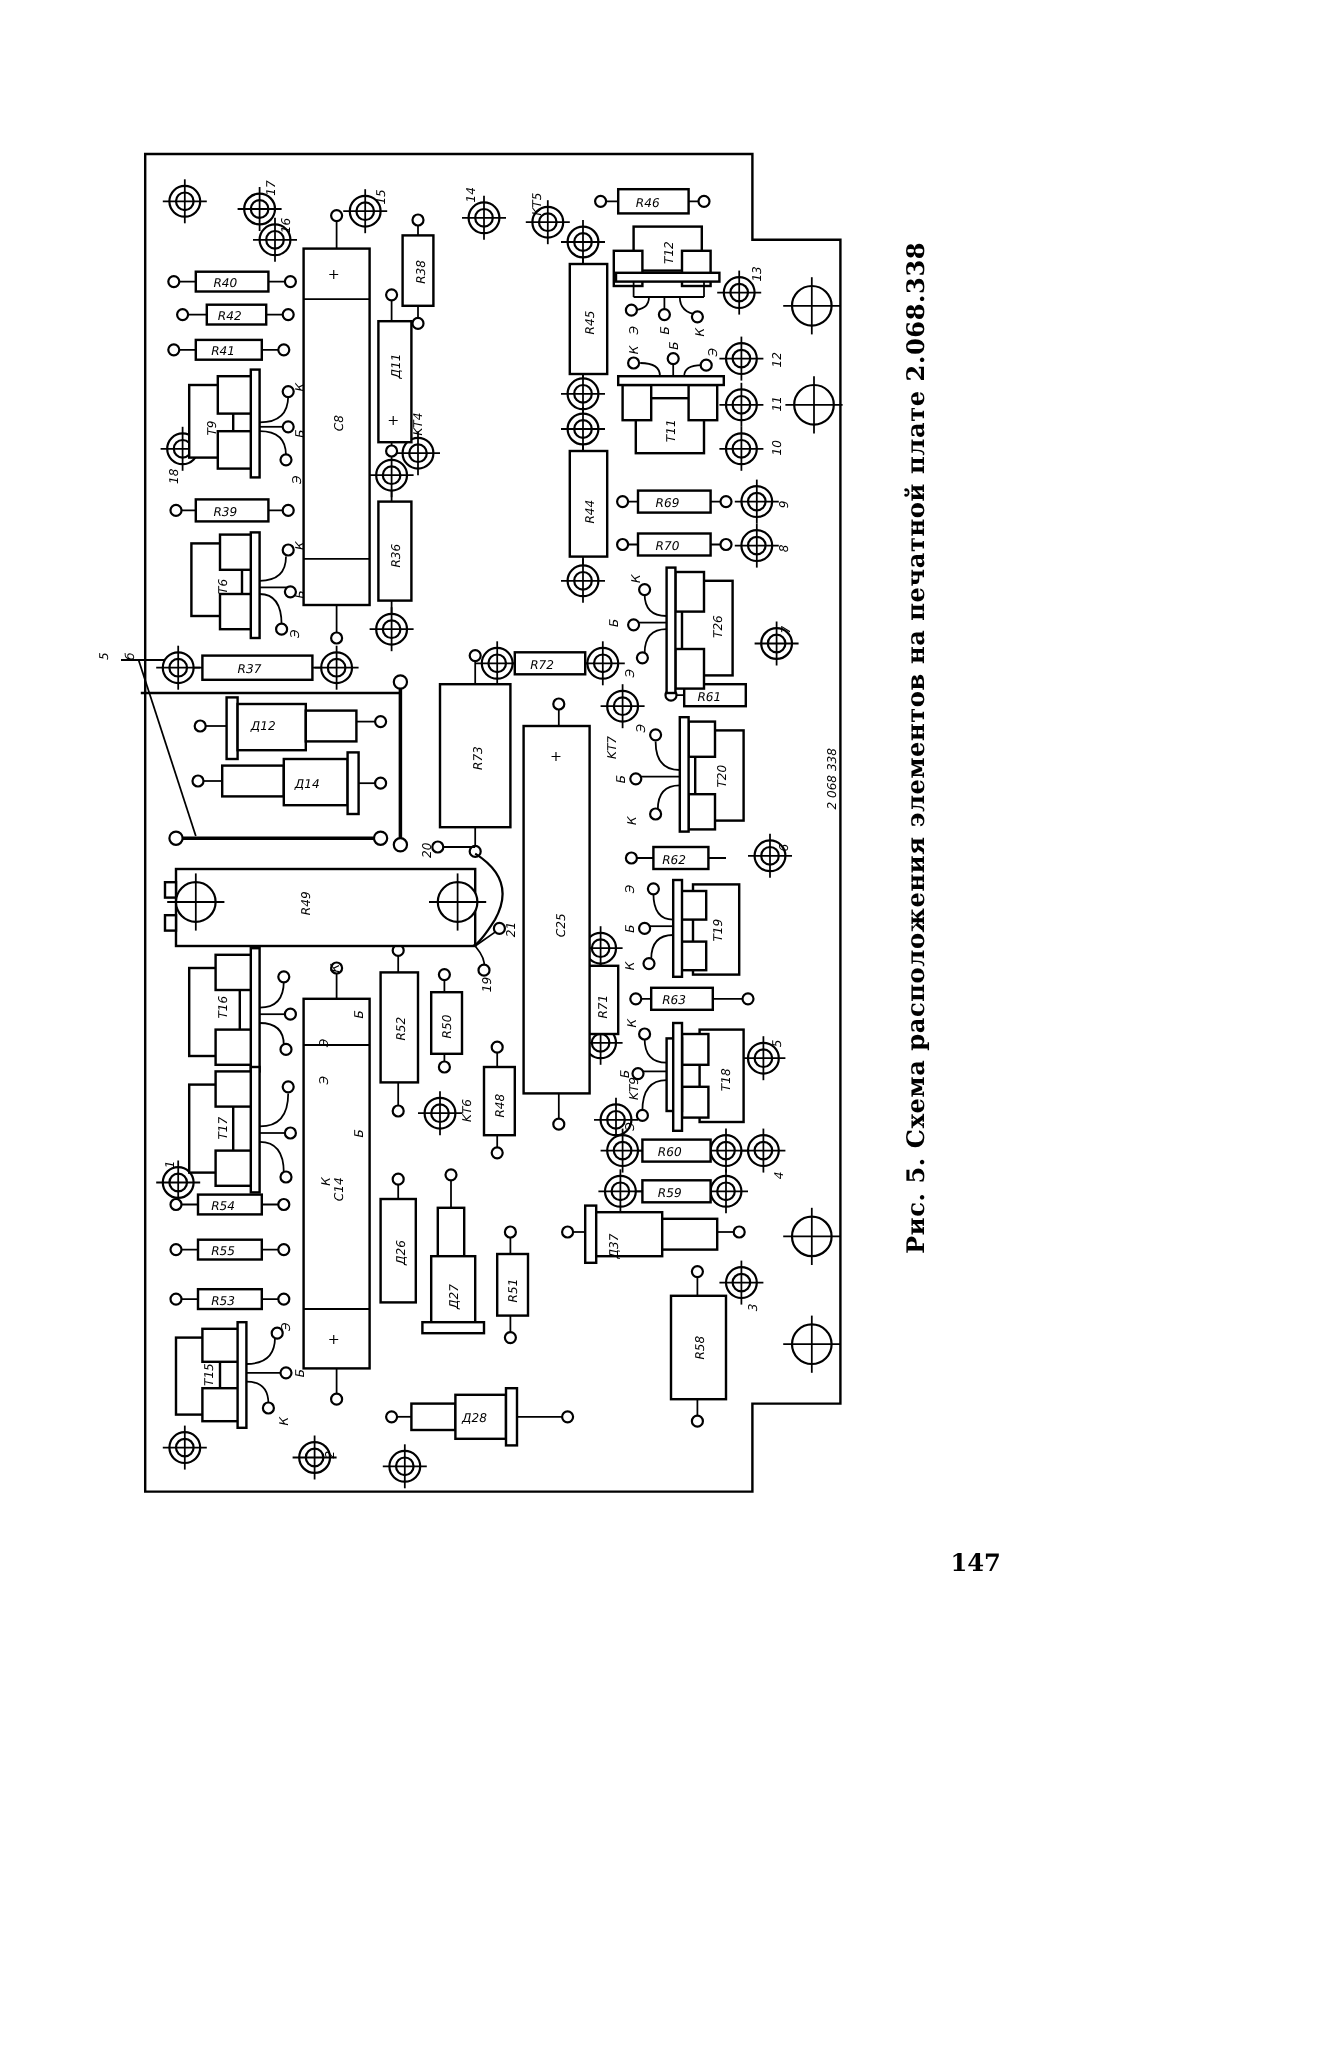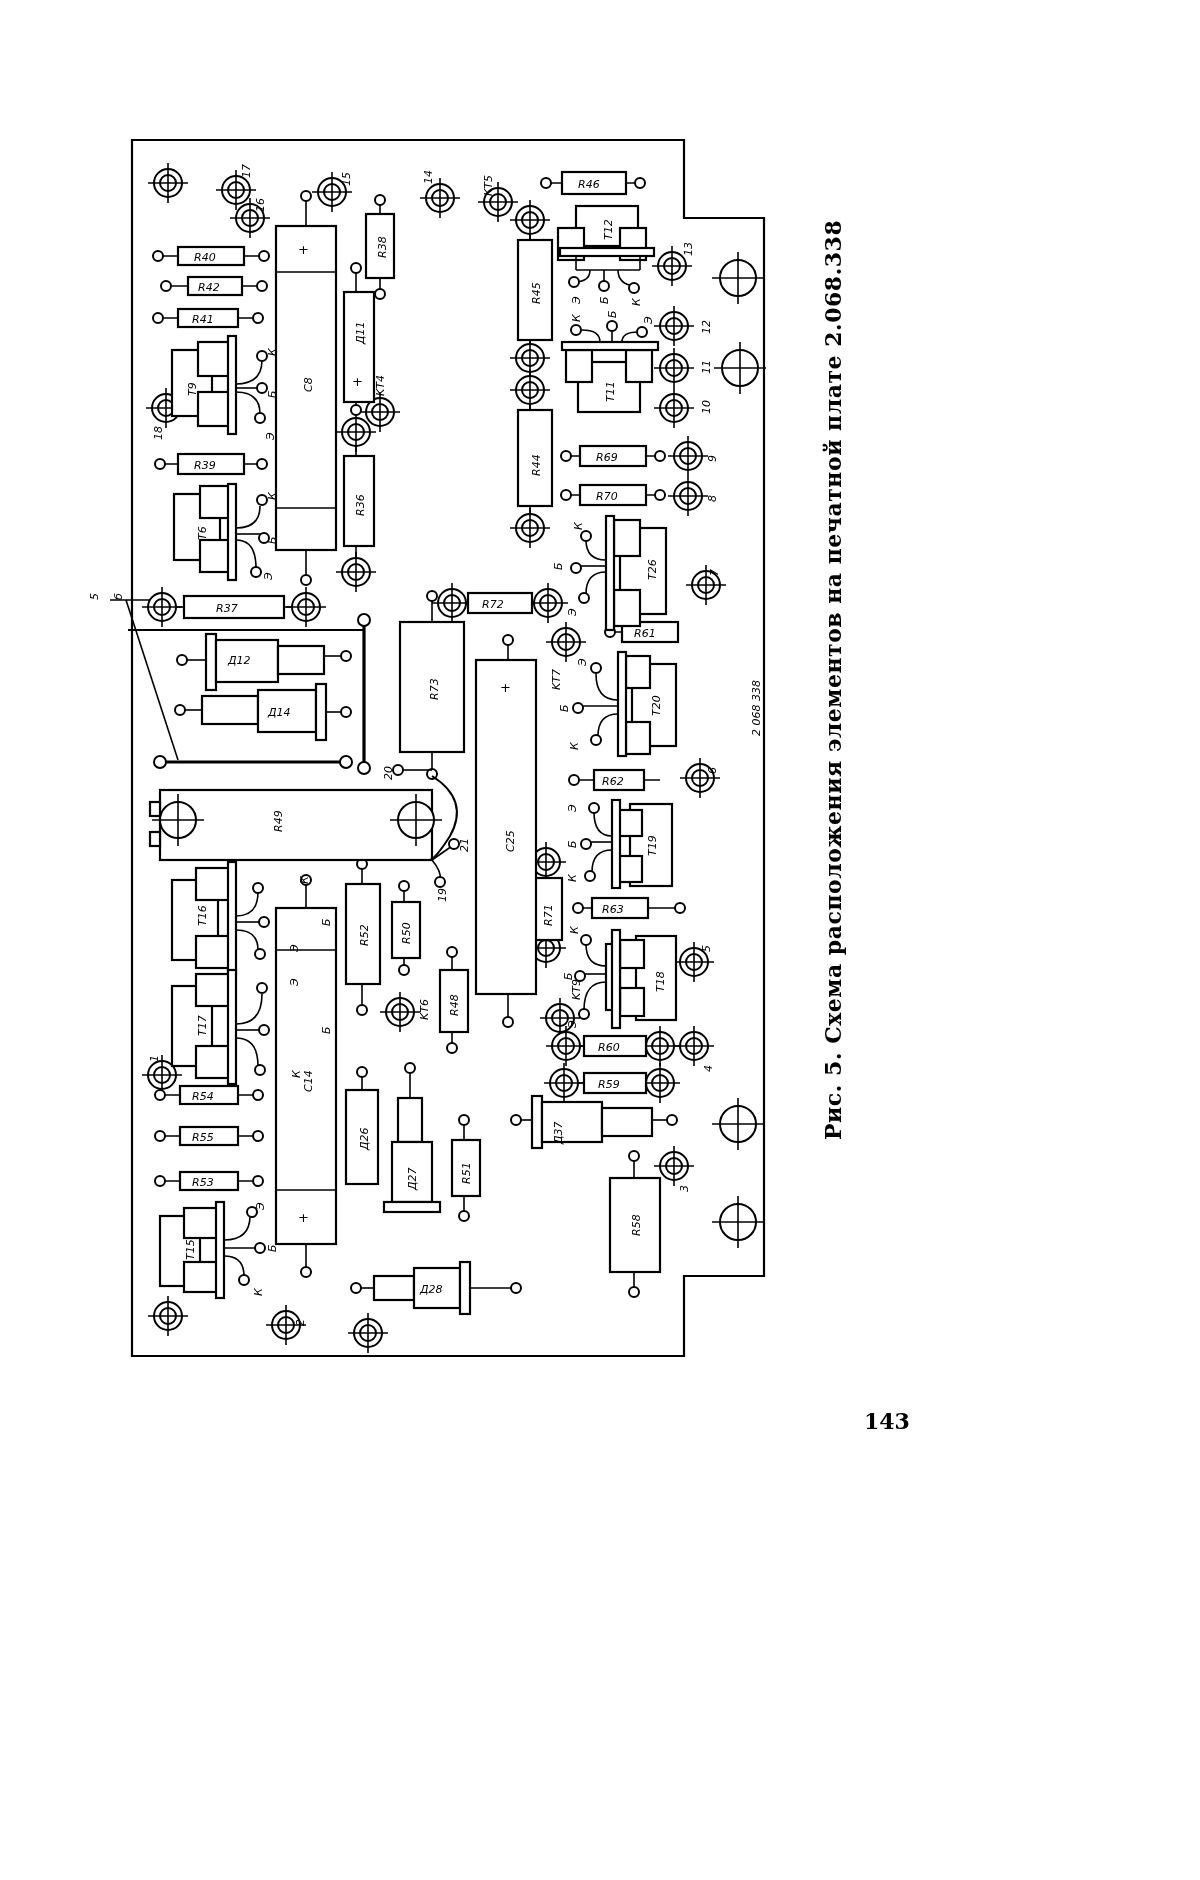--- a/index.html
+++ b/index.html
@@ -608,13 +608,13 @@
     <text class="lbl-sm" transform="translate(468,852) rotate(-90)">21</text>
     <path d="M432,860 Q442,872 440,880" class="thin"></path>
     <circle cx="440" cy="882" r="5" class="pad"></circle>
     <text class="lbl-sm" transform="translate(446,902) rotate(-90)">19</text>
   </g>
 
   <text class="lbl-sm" transform="translate(760,736) rotate(-90)">2 068 338</text>
 </svg>
 
 <div class="caption">Рис. 5. Схема расположения элементов на печатной плате 2.068.338</div>
-<div class="page-number">143</div>
+<div class="page-number">147</div>
 
 </body></html>

